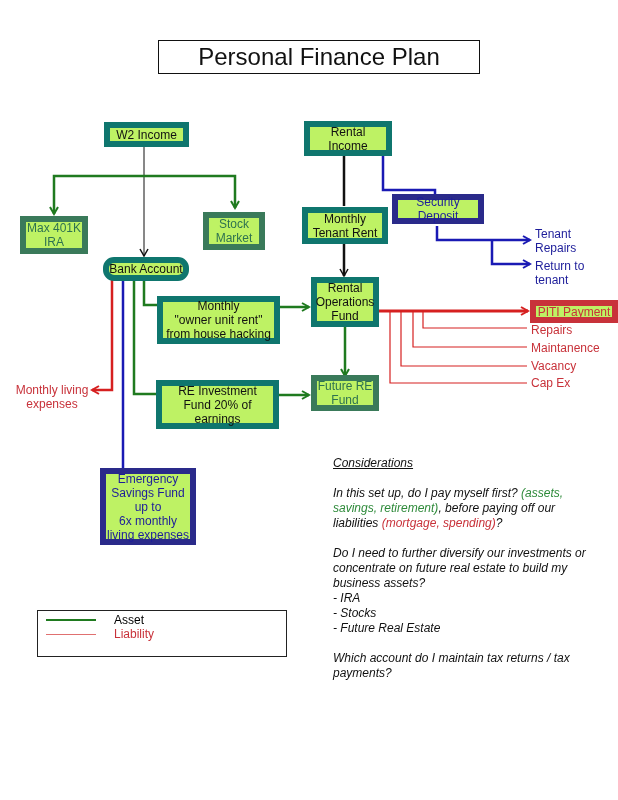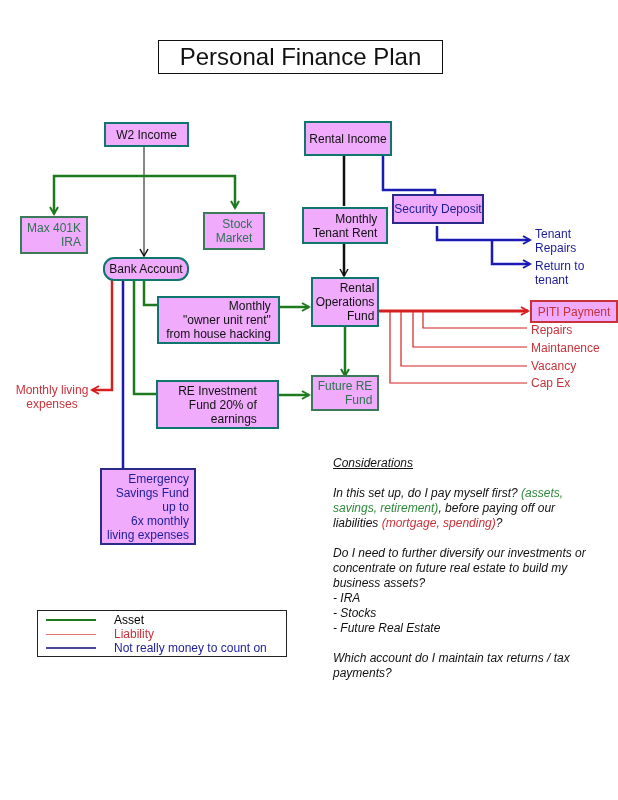--- a/index.html
+++ b/index.html
@@ -1,25 +1,25 @@
 <!DOCTYPE html>
 <html><head>
 <meta charset="utf-8">
 <style>
   html, body { margin: 0; padding: 0; background: #ffffff; }
   body { width: 618px; height: 800px; position: relative; overflow: hidden; font-family: "Liberation Sans", sans-serif; }
   #wires { position: absolute; left: 0; top: 0; width: 618px; height: 800px; }
-  .box { position: absolute; box-sizing: border-box; border: 2px solid #0f766e; background: #f0abfc; display: flex; align-items: center; justify-content: center; text-align: right; font-size: 12px; line-height: 14px; color: #111; white-space: pre-line; }
+  .box { position: absolute; box-sizing: border-box; border: 6px solid #0f766e; background: #bef264; display: flex; align-items: center; justify-content: center; text-align: center; font-size: 12px; line-height: 14px; color: #111; white-space: pre-line; }
   .box.green { border-color: #3a7a5a; color: #2e7250; }
   .box.blue { border-color: #2a2a8a; color: #1d1d9a; }
   .box.red { border-color: #c8323a; color: #c8323a; }
   .lbl { position: absolute; font-size: 12px; line-height: 14px; white-space: pre-line; }
   .lbl.red { color: #c8323a; }
   .lbl.blue { color: #1d1d9a; }
-  .title { position: absolute; left: 158px; top: 40px; width: 285px; height: 34px; box-sizing: border-box; border: 1.5px solid #111; display: flex; align-items: center; justify-content: center; font-size: 24px; color: #111; }
+  .title { position: absolute; left: 158px; top: 40px; width: 322px; height: 34px; box-sizing: border-box; border: 1.5px solid #111; display: flex; align-items: center; justify-content: center; font-size: 24px; color: #111; }
   .notes { position: absolute; left: 333px; top: 456px; width: 270px; font-size: 12px; line-height: 15px; font-style: italic; color: #111; }
   .notes p { margin: 0 0 15px 0; }
   .notes .head { text-decoration: underline; }
   .notes .g { color: #2e8a3a; }
   .notes .r { color: #c8323a; }
   .legend { position: absolute; left: 37px; top: 610px; width: 250px; height: 47px; box-sizing: border-box; border: 1px solid #222; }
   .legend .row { position: absolute; left: 8px; height: 14px; display: flex; align-items: center; font-size: 12px; }
   .legend .sw { width: 50px; height: 2px; margin-right: 18px; }
 </style>
 </head>
@@ -128,17 +128,13 @@
 
 <div class="legend">
   <div class="row" style="top:2px;">
     <span class="sw" style="background:#1f7a1f;"></span>
     <span style="color:#000000;">Asset</span>
   </div>
   <div class="row" style="top:16px;">
     <span class="sw" style="background:#e07070;height:1px;"></span>
     <span style="color:#c8323a;">Liability</span>
   </div>
-  <div class="row" style="top:30px;">
-    <span class="sw" style="background:#4a4a9a;"></span>
-    <span style="color:#1d1d9a;">Not really money to count on</span>
-  </div>
 </div>
 
 </body></html>

